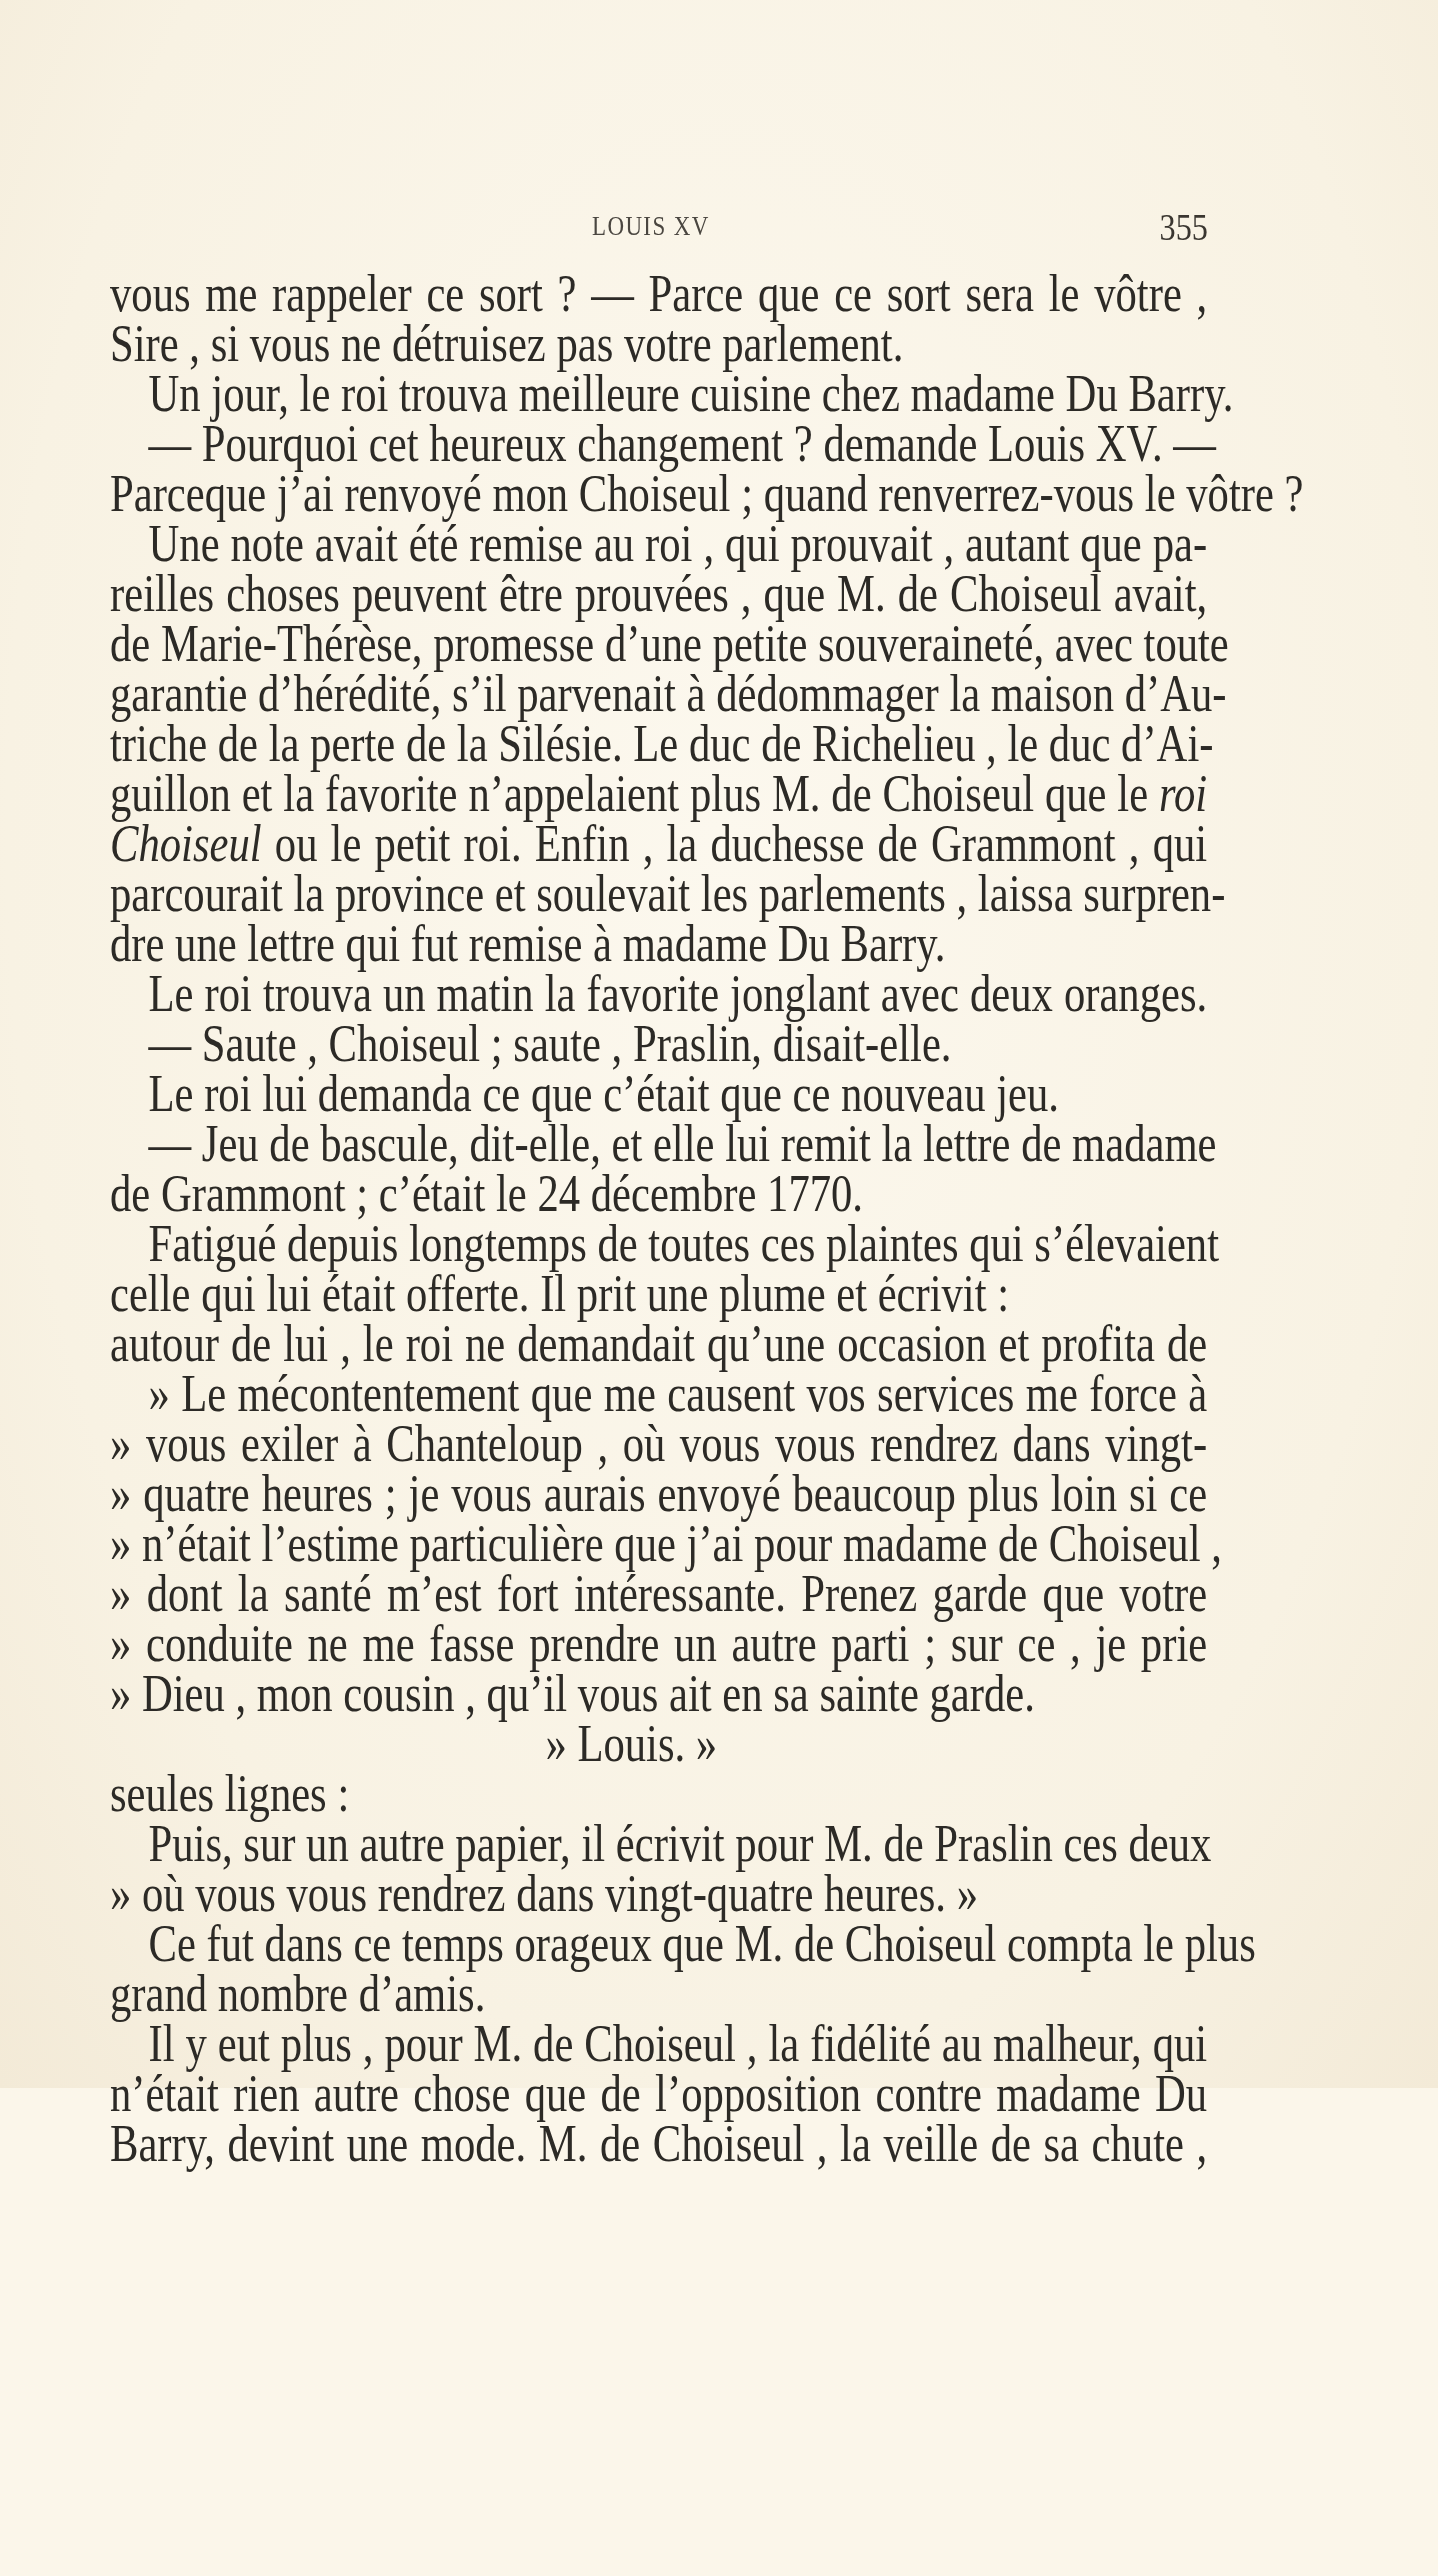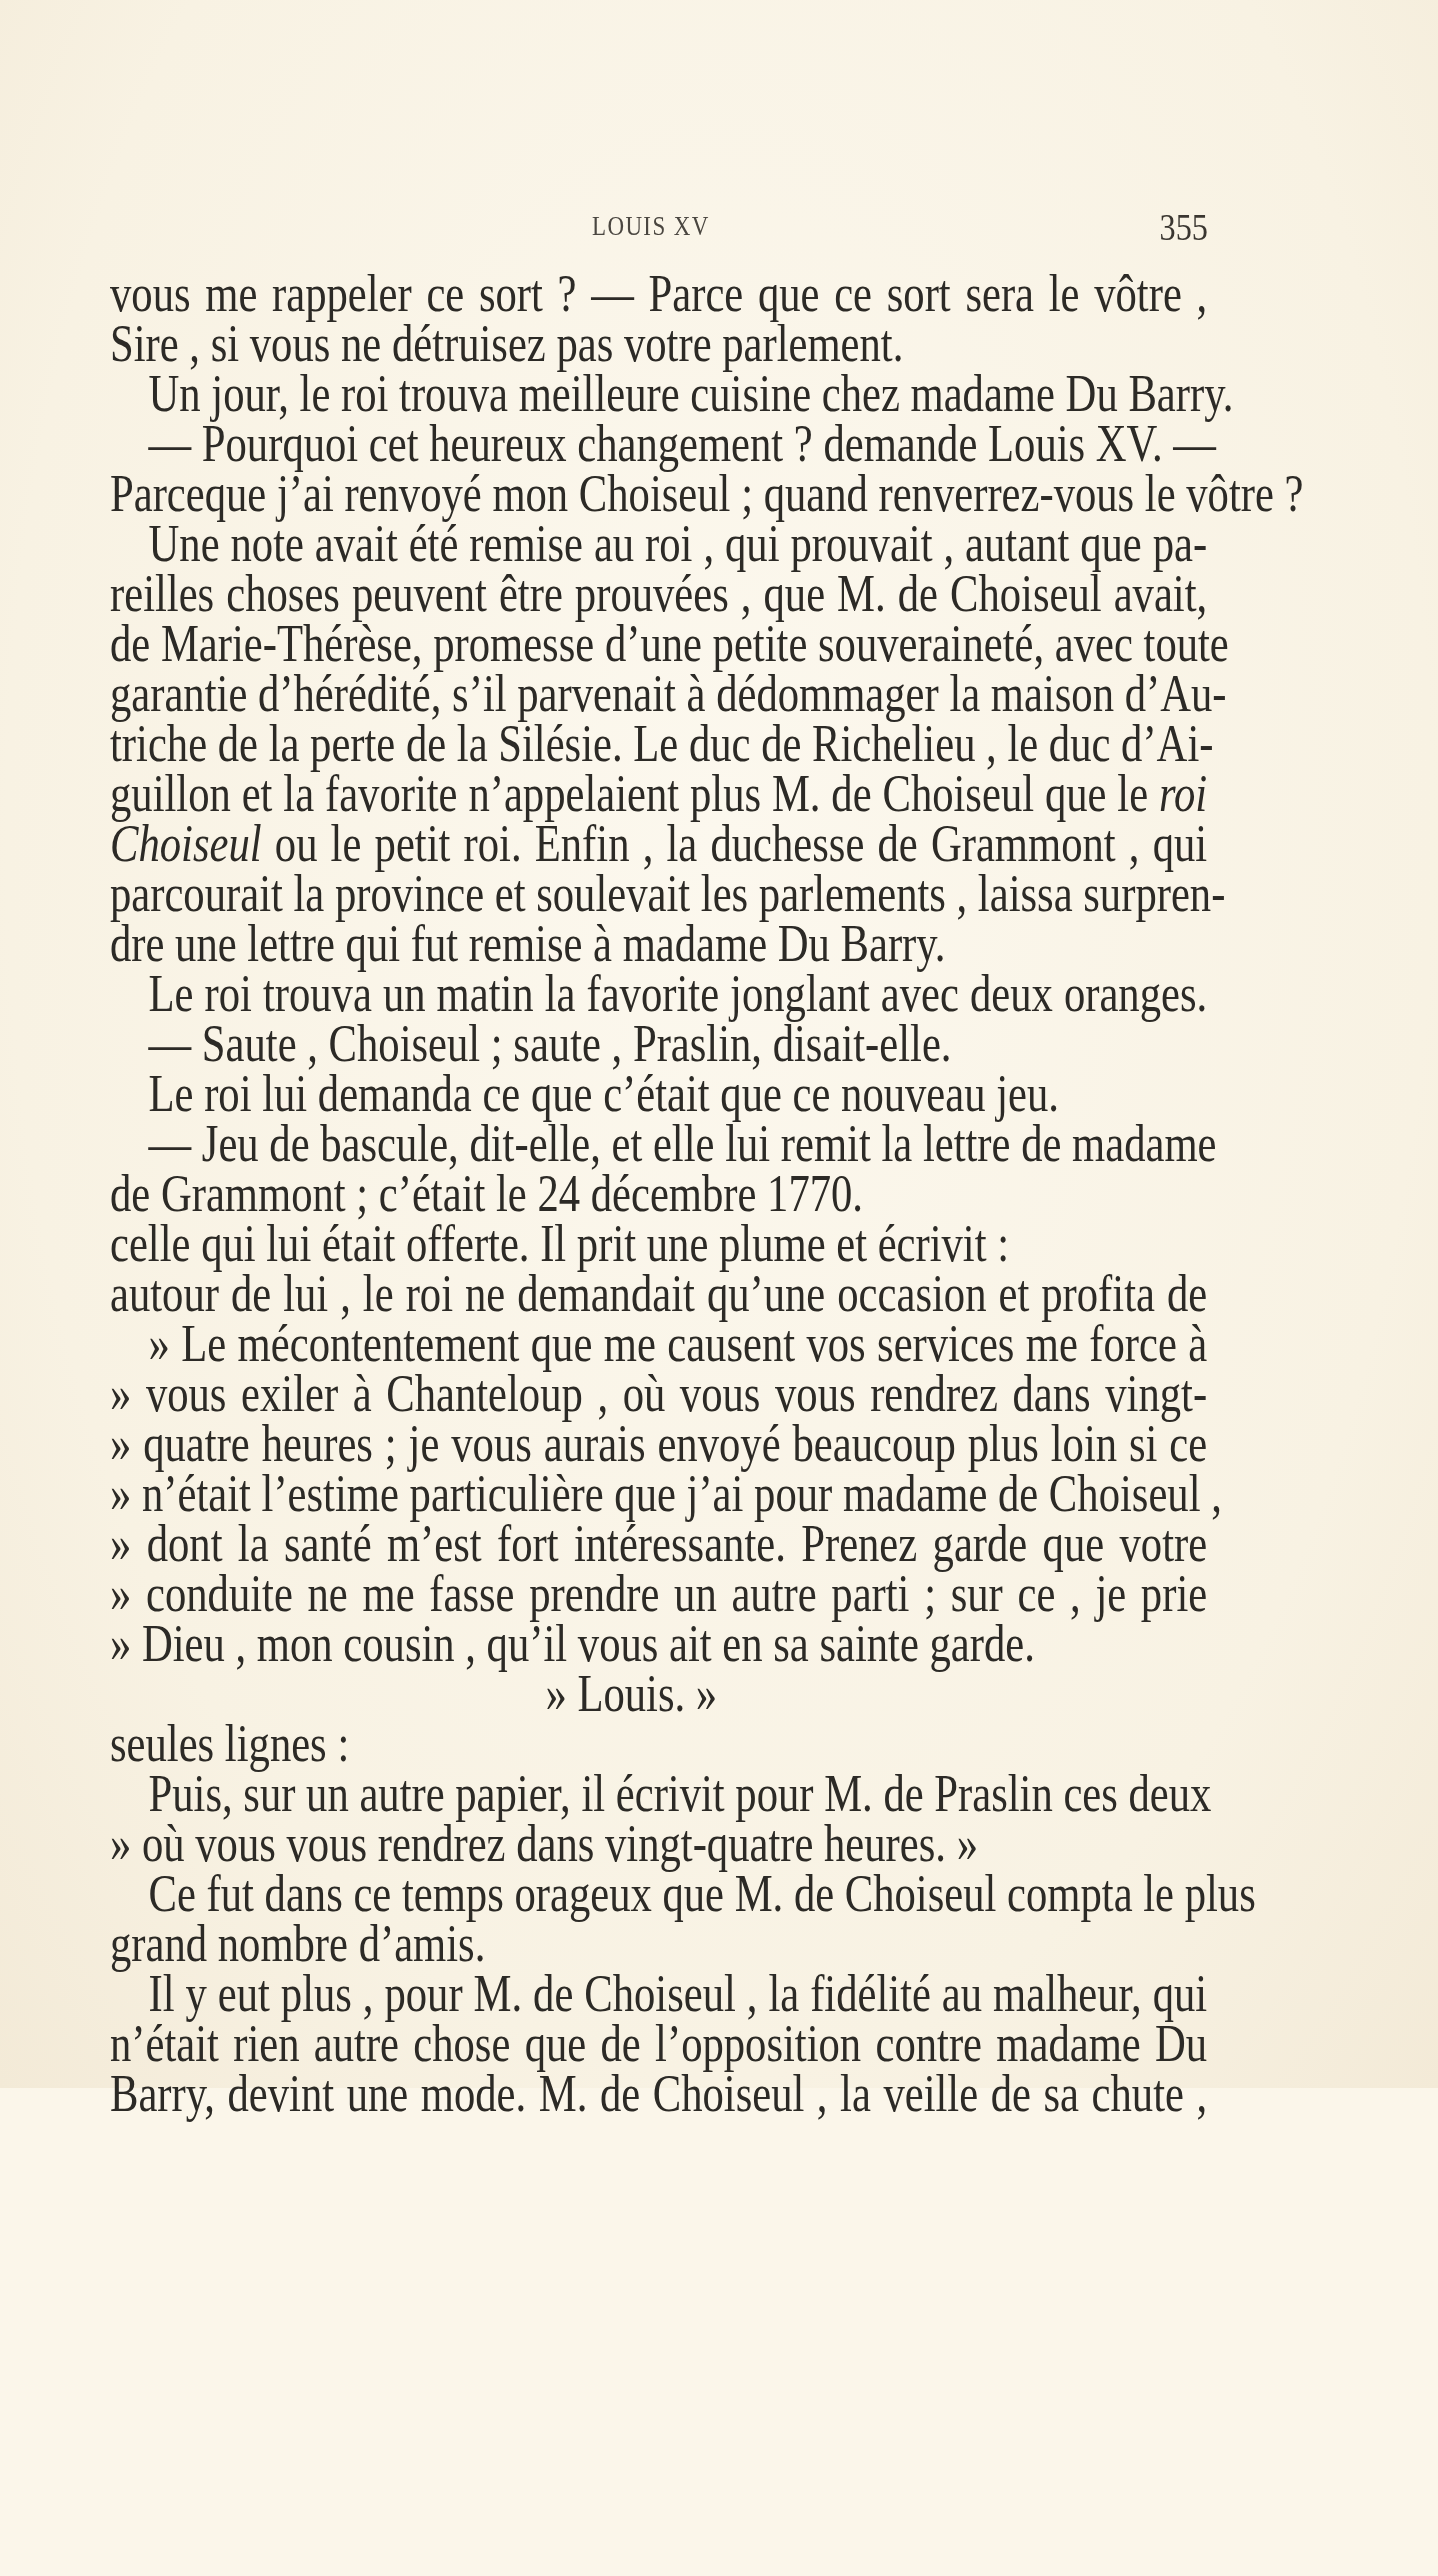--- a/index.html
+++ b/index.html
@@ -108,20 +108,23 @@
       </div>
     <div class="line indent last">
         <span class="inner">Le roi lui demanda ce que c’était que ce nouveau jeu.</span>
       </div>
     <div class="line indent">
         <span class="inner">— Jeu de bascule, dit-elle, et elle lui remit la lettre de madame</span>
       </div>
     <div class="line last">
         <span class="inner">de Grammont ; c’était le 24 décembre 1770.</span>
       </div>
+    <div class="line indent">
+        <span class="inner">Fatigué depuis longtemps de toutes ces plaintes qui s’élevaient</span>
+      </div>
     <div class="line last">
         <span class="inner">celle qui lui était offerte. Il prit une plume et écrivit :</span>
       </div>
     <div class="line">
         <span class="inner">autour de lui , le roi ne demandait qu’une occasion et profita de</span>
       </div>
     <div class="line indent">
         <span class="inner">» Le mécontentement que me causent vos services me force à</span>
       </div>
     <div class="line">

